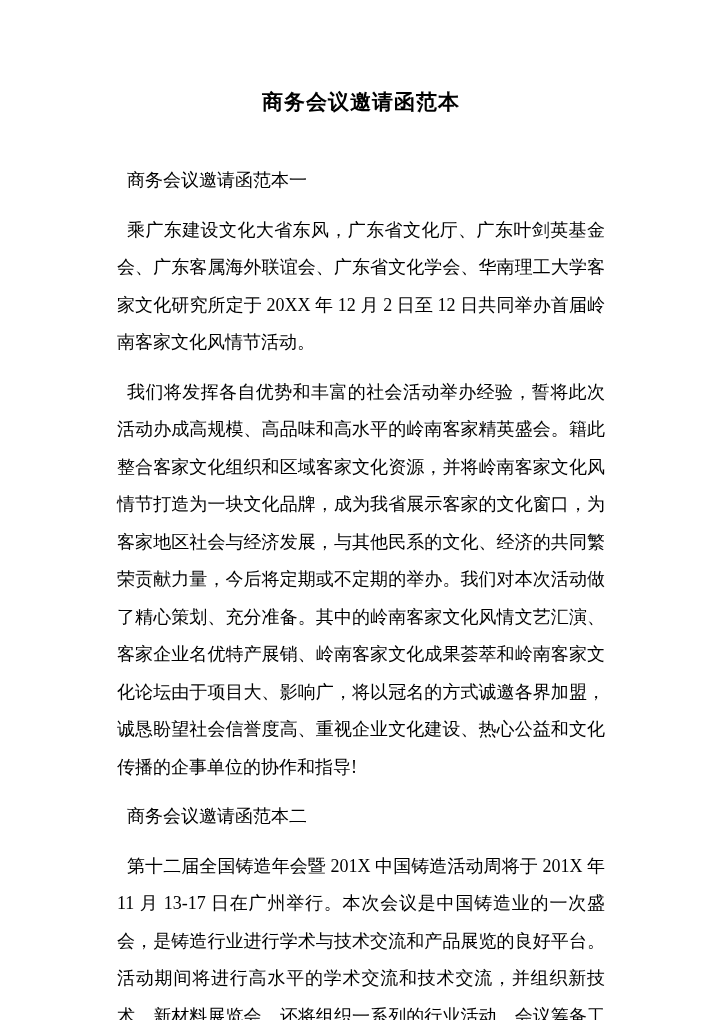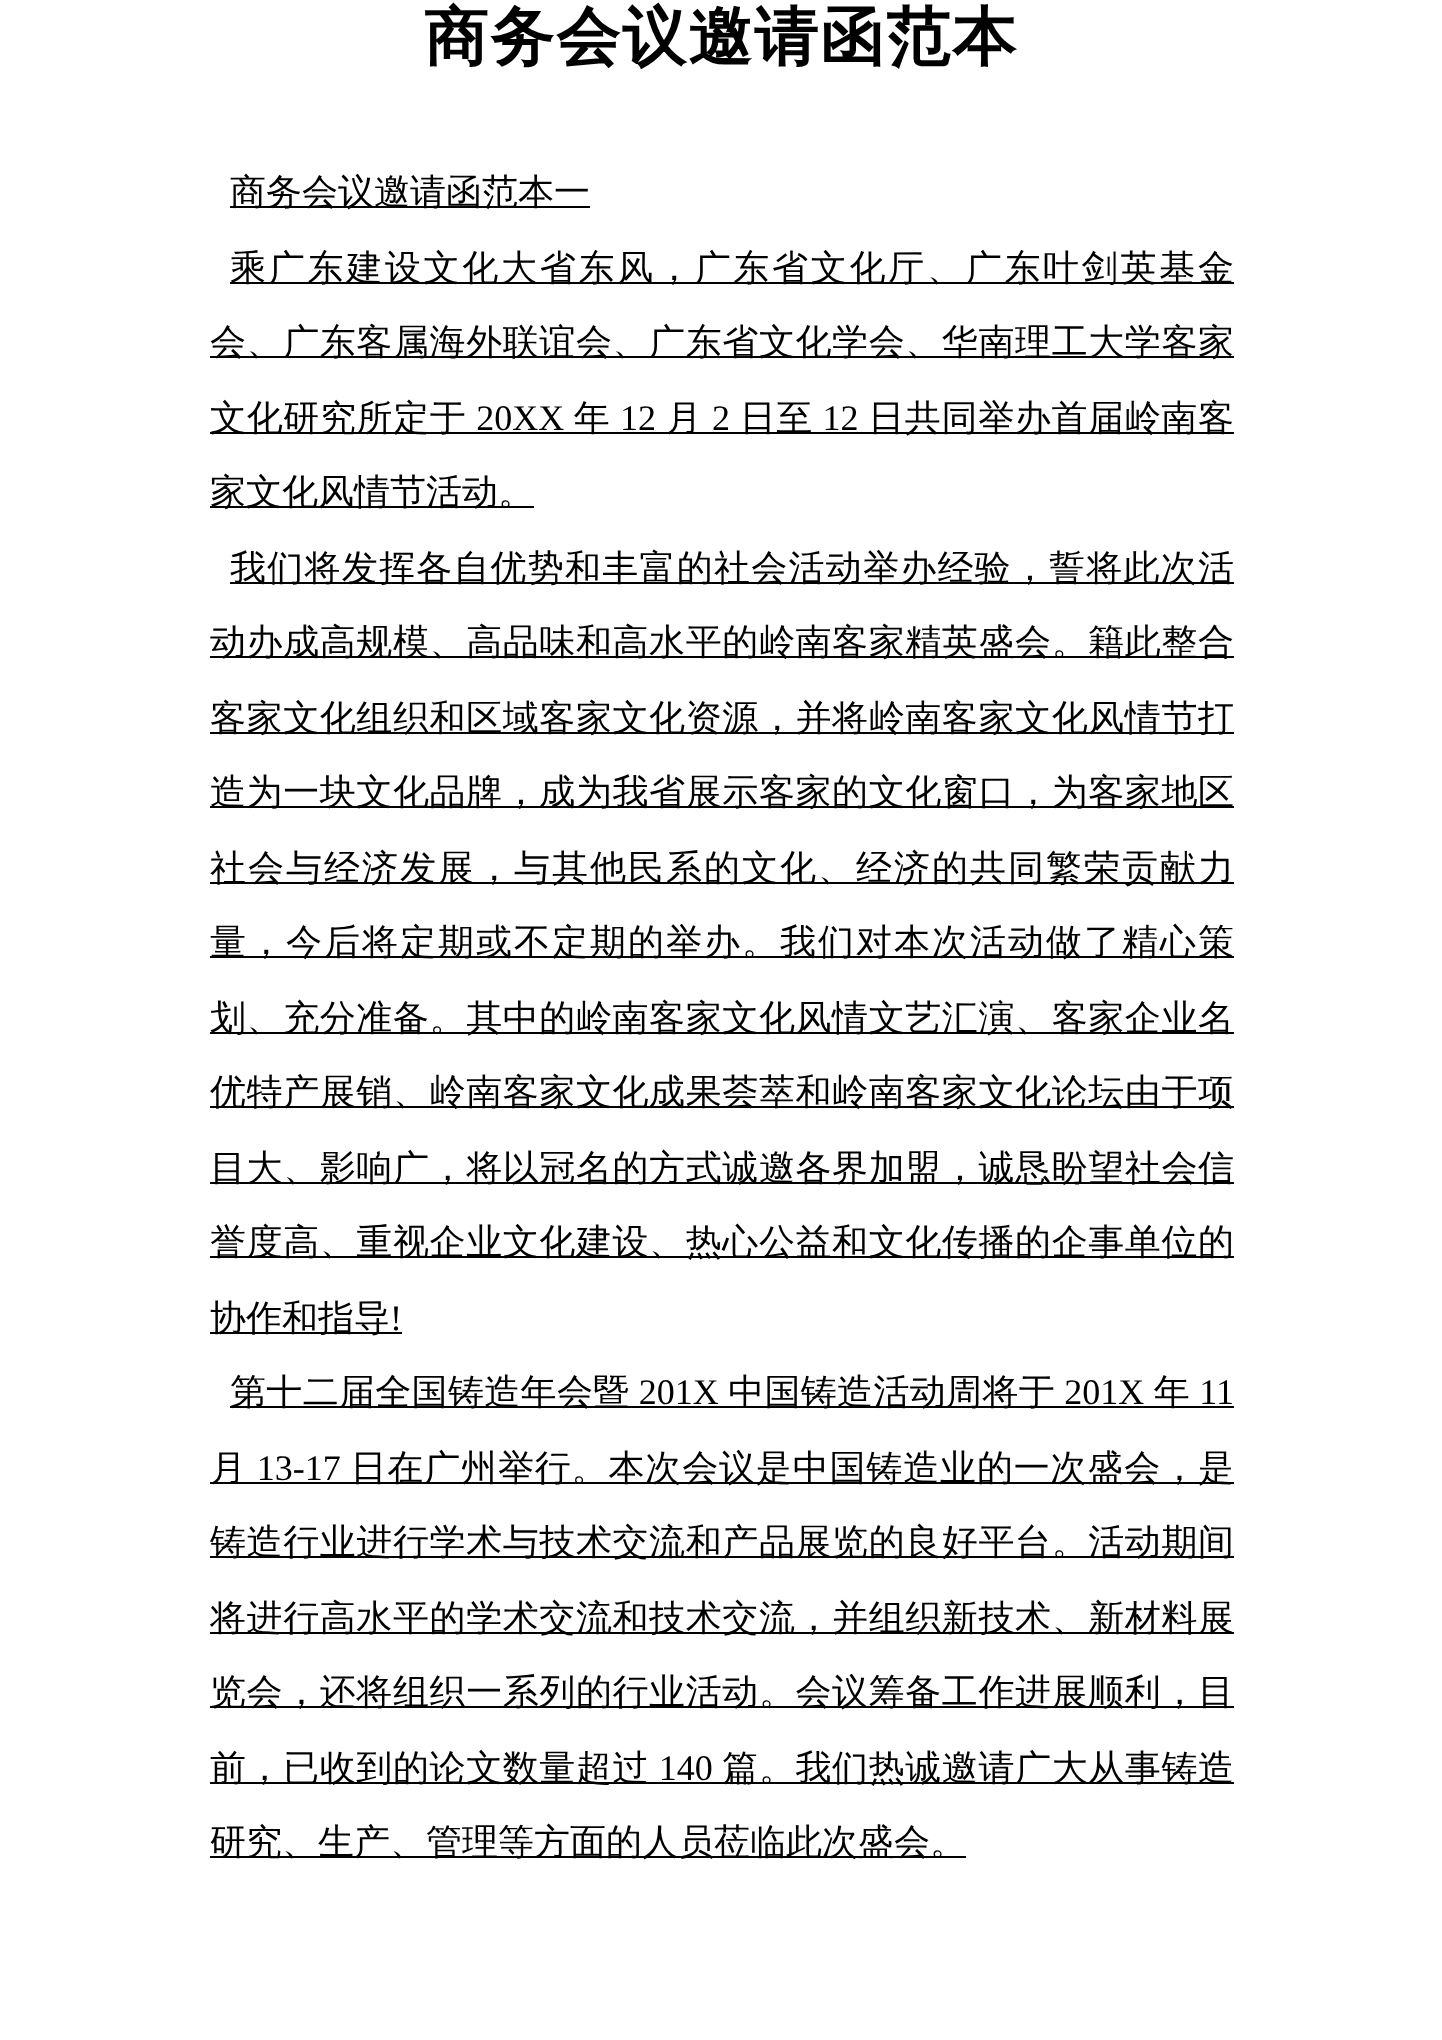--- a/index.html
+++ b/index.html
@@ -16,53 +16,54 @@
     font-family: "Liberation Serif", "DejaVu Serif", serif;
     overflow: hidden;
     box-sizing: border-box;
   }
   .content {
     padding: 0 104px 0 105px;
     box-sizing: border-box;
   }
   .doc-title {
     margin: 0;
-    font-size: 32px;
+    padding-top: 84px;
+    font-size: 21px;
     line-height: 36px;
     font-weight: bold;
     text-align: center;
     letter-spacing: 1px;
   }
   .doc-body {
     margin-top: 42px;
     font-size: 18px;
     line-height: 37.5px;
     text-align: justify;
     text-justify: inter-character;
   }
   .doc-body p {
-    margin: 0;
+    margin: 12px;
     text-indent: 10px;
-    text-decoration: underline;
   }
   .section-heading {
     font-weight: normal;
   }
 </style>
 </head>
 <body>
 
 <div class="page">
   <div class="content">
     <h1 class="doc-title">商务会议邀请函范本</h1>
 
     <div class="doc-body">
       <p class="section-heading">商务会议邀请函范本一</p>
 
       <p>乘广东建设文化大省东风，广东省文化厅、广东叶剑英基金会、广东客属海外联谊会、广东省文化学会、华南理工大学客家文化研究所定于 20XX 年 12 月 2 日至 12 日共同举办首届岭南客家文化风情节活动。</p>
 
       <p>我们将发挥各自优势和丰富的社会活动举办经验，誓将此次活动办成高规模、高品味和高水平的岭南客家精英盛会。籍此整合客家文化组织和区域客家文化资源，并将岭南客家文化风情节打造为一块文化品牌，成为我省展示客家的文化窗口，为客家地区社会与经济发展，与其他民系的文化、经济的共同繁荣贡献力量，今后将定期或不定期的举办。我们对本次活动做了精心策划、充分准备。其中的岭南客家文化风情文艺汇演、客家企业名优特产展销、岭南客家文化成果荟萃和岭南客家文化论坛由于项目大、影响广，将以冠名的方式诚邀各界加盟，诚恳盼望社会信誉度高、重视企业文化建设、热心公益和文化传播的企事单位的协作和指导!</p>
 
+      <p class="section-heading">商务会议邀请函范本二</p>
 
       <p>第十二届全国铸造年会暨 201X 中国铸造活动周将于 201X 年 11 月 13-17 日在广州举行。本次会议是中国铸造业的一次盛会，是铸造行业进行学术与技术交流和产品展览的良好平台。活动期间将进行高水平的学术交流和技术交流，并组织新技术、新材料展览会，还将组织一系列的行业活动。会议筹备工作进展顺利，目前，已收到的论文数量超过 140 篇。我们热诚邀请广大从事铸造研究、生产、管理等方面的人员莅临此次盛会。</p>
     </div>
   </div>
 </div>
 
 </body></html>

